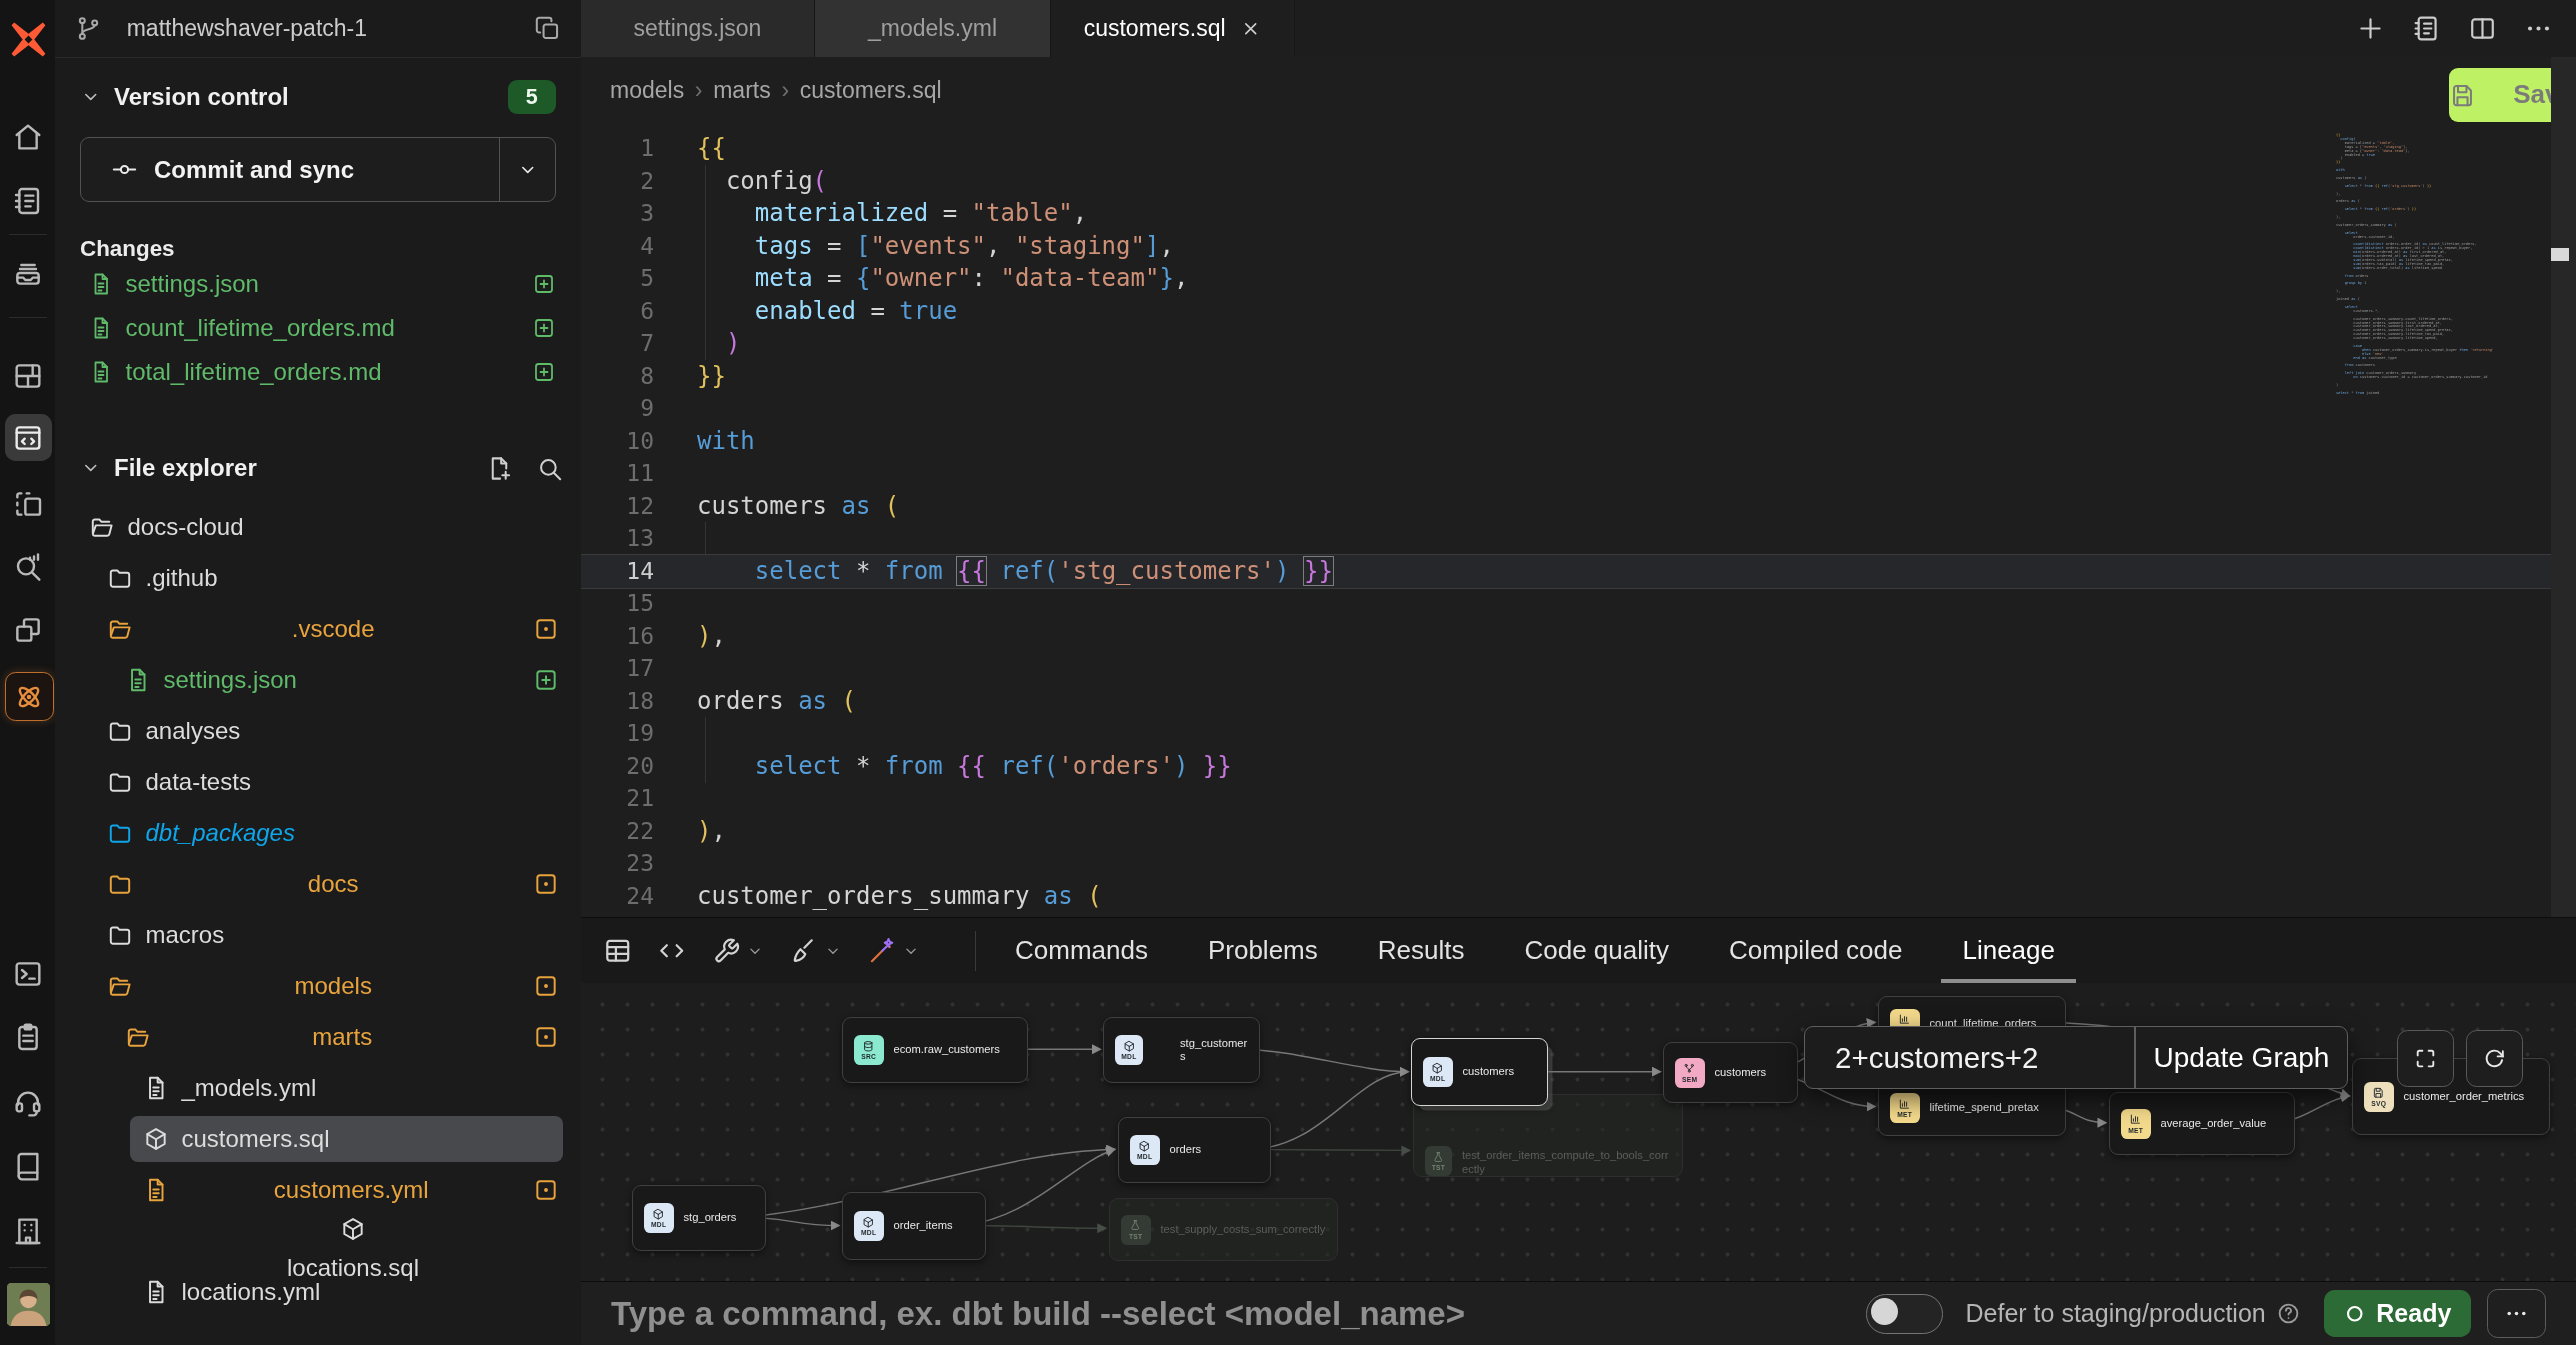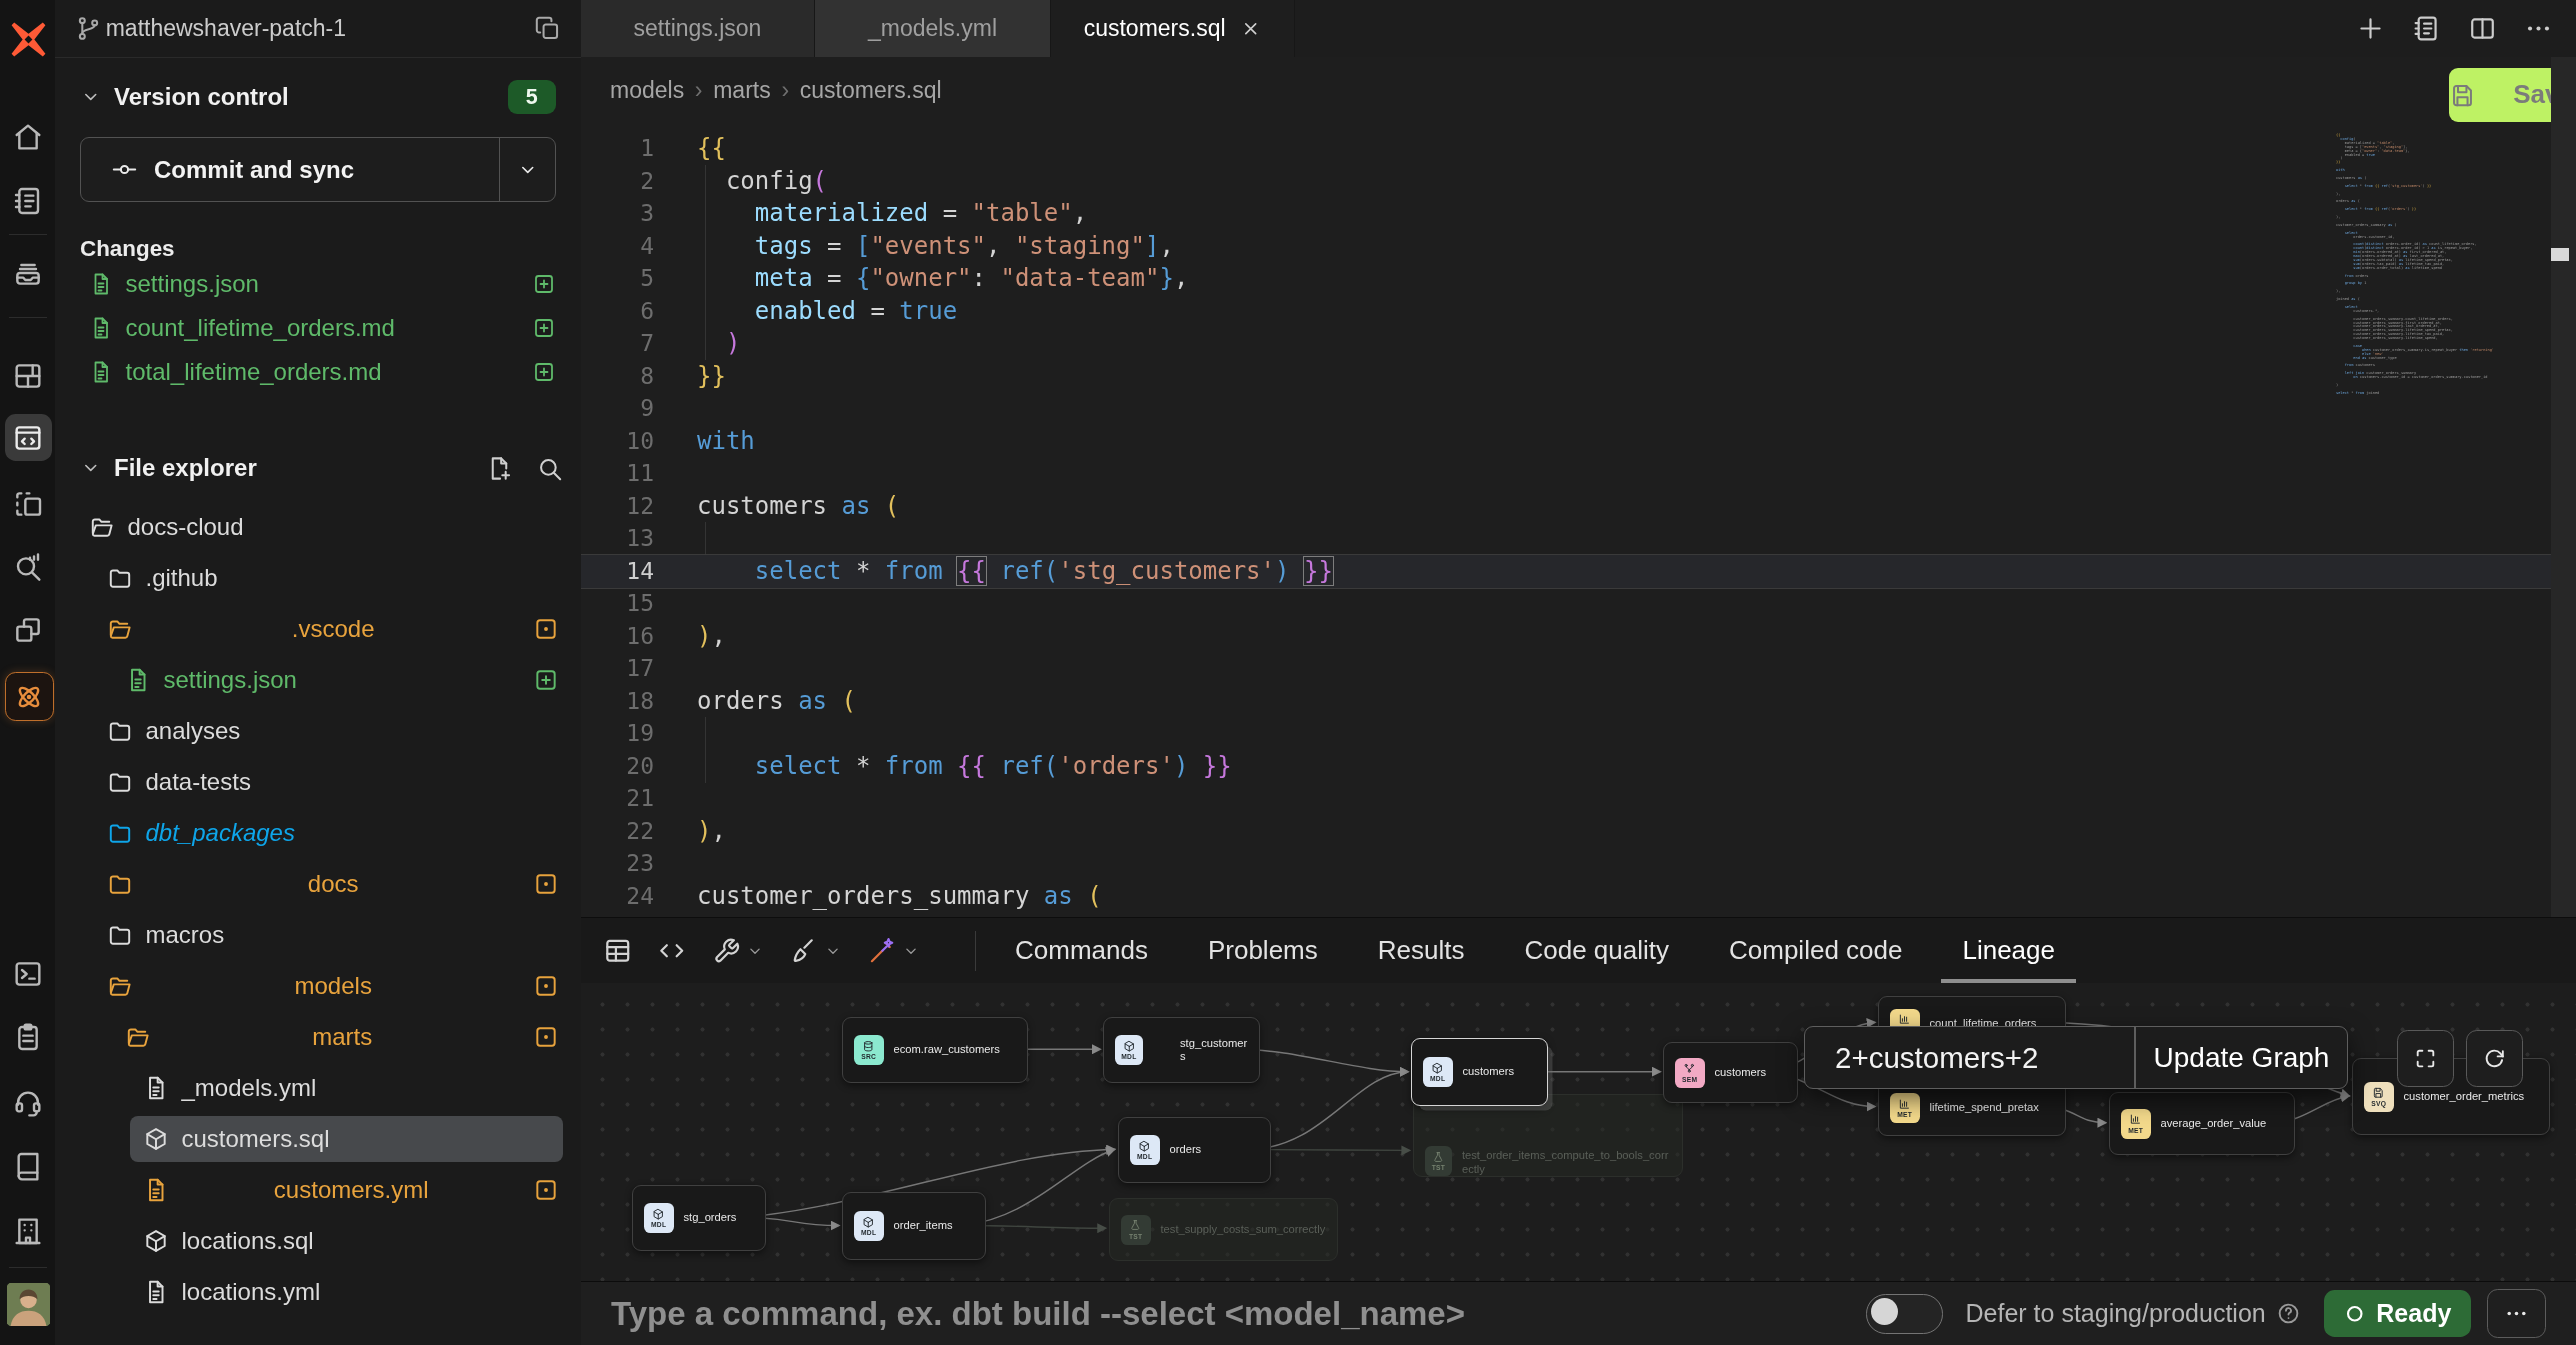--- a/index.html
+++ b/index.html
@@ -19,21 +19,21 @@
   .rail-item.sel{background:#3a3a3a;color:#ececec;}
   .rail-item.accent{border:1.8px solid #bf6f2b;background:#1c1410;color:#e78d3c;box-shadow:0 0 9px rgba(230,140,60,.25);}
   .rail-div{position:absolute;left:9px;width:38px;height:0.9px;background:#2c2c2c;}
   .rail-item.avatar{overflow:hidden;border-radius:10.7px;}
   .rail-item.avatar .ic{width:43px;height:43px;}
 
   
   #sidebar{position:absolute;left:55px;top:0;width:526px;height:1345px;background:#1b1b1b;border-right:0.9px solid #000;}
   #branch-header{height:57px;display:flex;align-items:center;padding:0 19.7px;border-bottom:0.9px solid #2a2a2a;}
   #branch-header .ic{width:27px;height:27px;color:#a9a9a9;}
-  #branch-name{margin-left:4px;font-size:23px;color:#cccccc;flex:1;white-space:nowrap;overflow:hidden;}
+  #branch-name{margin-left:25px;font-size:23px;color:#cccccc;flex:1;white-space:nowrap;overflow:hidden;}
   #copy-branch{width:29px;height:29px;color:#b5b5b5;cursor:pointer;}
 
   .sec-head{display:flex;align-items:center;gap:12.5px;}
   .sec-head .chev{width:21.5px;height:21.5px;color:#bdbdbd;cursor:pointer;}
   .sec-title{font-size:24px;font-weight:700;color:#f1f1f1;flex:1;}
   #vc{position:absolute;left:0;right:0;top:57px;padding:23px 25px 0 25px;}
   #vc-badge{min-width:34px;height:34px;border-radius:9px;background:#1d5a28;color:#eef7ee;
             font-size:21.5px;font-weight:700;display:flex;align-items:center;justify-content:center;padding:0 7.2px;}
   #commit-btn{margin-top:23px;height:63px;border:1.3px solid #525252;border-radius:9px;display:flex;align-items:center;cursor:pointer;background:#1d1d1d;}
   #commit-btn .main-part{flex:1;display:flex;align-items:center;gap:16px;padding:0 9px 0 30px;}
@@ -576,21 +576,21 @@
             </svg>
           </span>
           <span class="tree-label orange">customers.yml</span>
           <span class="ic badge-sq orange">
             <svg viewBox="0 0 24 24" fill="none" stroke="currentColor" stroke-width="1.8" stroke-linecap="round" stroke-linejoin="round">
               <rect x="4" y="4" width="16" height="16" rx="2.5"></rect>
               <circle cx="12" cy="12" r="1.8" fill="currentColor" stroke="none"></circle>
             </svg>
           </span>
         </div>
-        <div class="tree-row" style="padding-left: 63px;">
+        <div class="tree-row" style="padding-left: 63px; flex-direction: column;">
           <span class="ic white-t">
             <svg viewBox="0 0 24 24" fill="none" stroke="currentColor" stroke-width="1.8" stroke-linecap="round" stroke-linejoin="round">
               <path d="M12 2.8l8 4.6v9.2l-8 4.6-8-4.6V7.4z"></path>
               <path d="M12 12.2l8-4.7M12 12.2L4 7.5M12 12.2V21"></path>
             </svg>
           </span>
           <span class="tree-label white-t">locations.sql</span>
         </div>
         <div class="tree-row" style="padding-left: 63px;">
           <span class="ic white-t">

